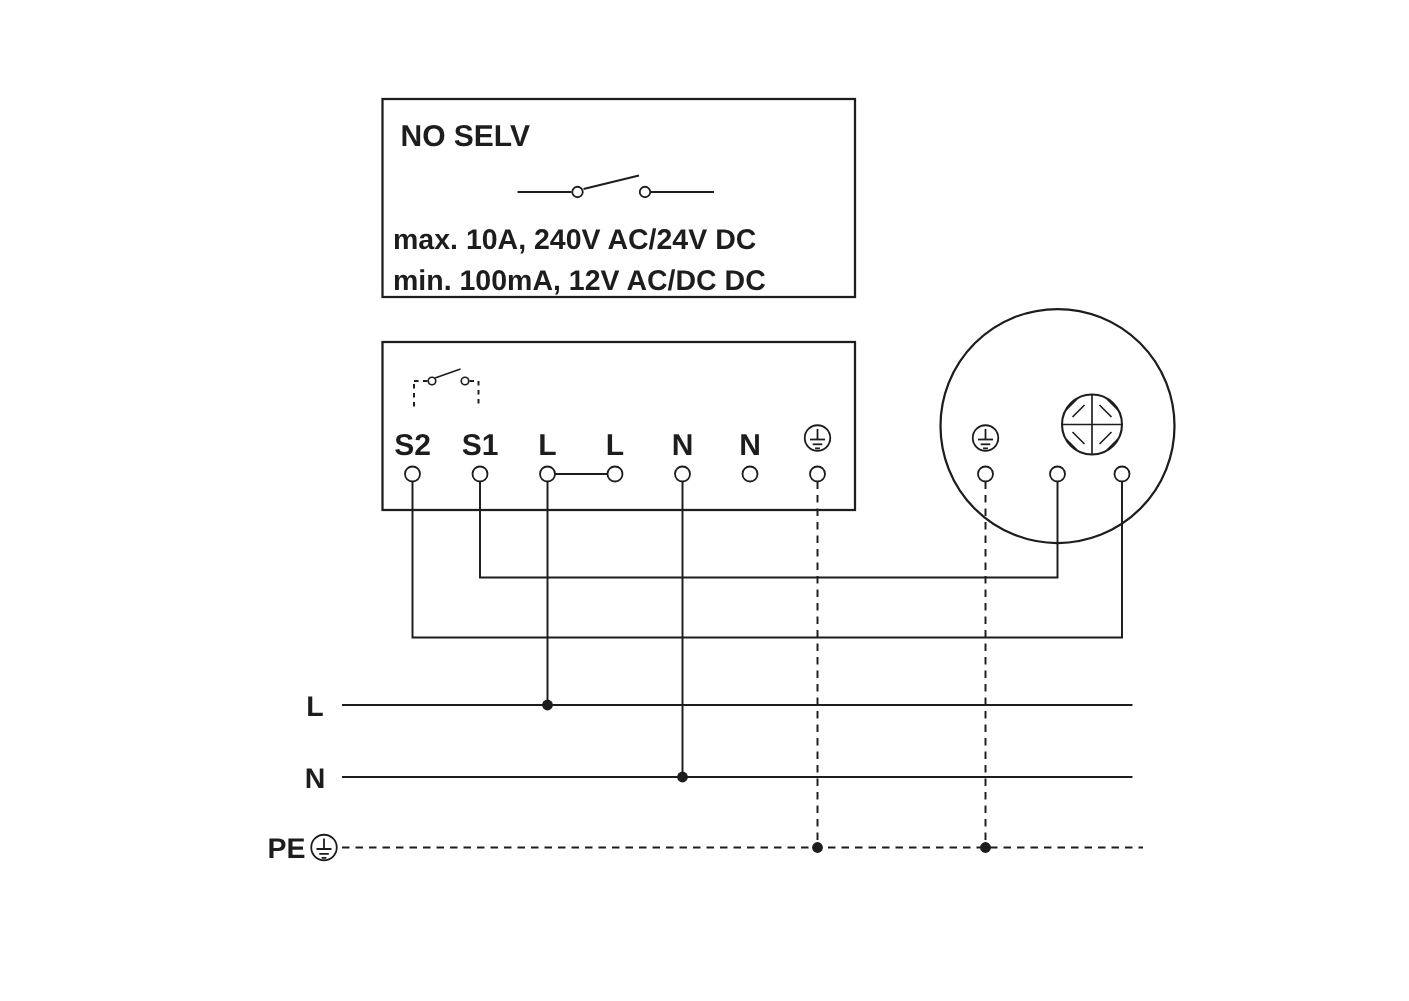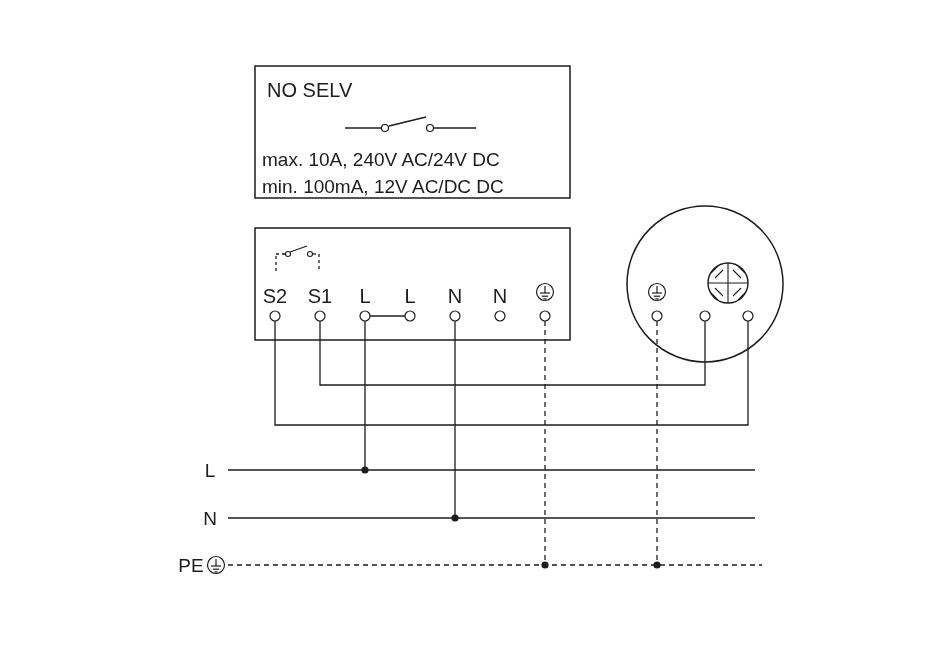--- a/index.html
+++ b/index.html
@@ -4,20 +4,21 @@
 <style>
   :root { --line:#1d1d1d; --bg:#ffffff; }
   * { margin:0; padding:0; box-sizing:border-box; }
   html, body { background:var(--bg); }
   body { font-family:"Liberation Sans", sans-serif; }
   .canvas {
     position:relative;
     width:939px; height:667px;
     background:var(--bg);
     overflow:hidden;
+    font-weight:bold;
   }
   svg { display:block; }
   .stroke { stroke:var(--line); fill:none; stroke-width:1.3; }
   .box    { stroke:var(--line); fill:none; stroke-width:1.5; }
   .dashed { stroke-dasharray:5 4; }
   .dashed-sm { stroke-dasharray:3 3; }
   .dot    { fill:var(--line); stroke:none; }
   .lbl    { fill:var(--line); font-family:"Liberation Sans", sans-serif; }
   .t-title  { font-size:20px; }
   .t-rating { font-size:19px; }

